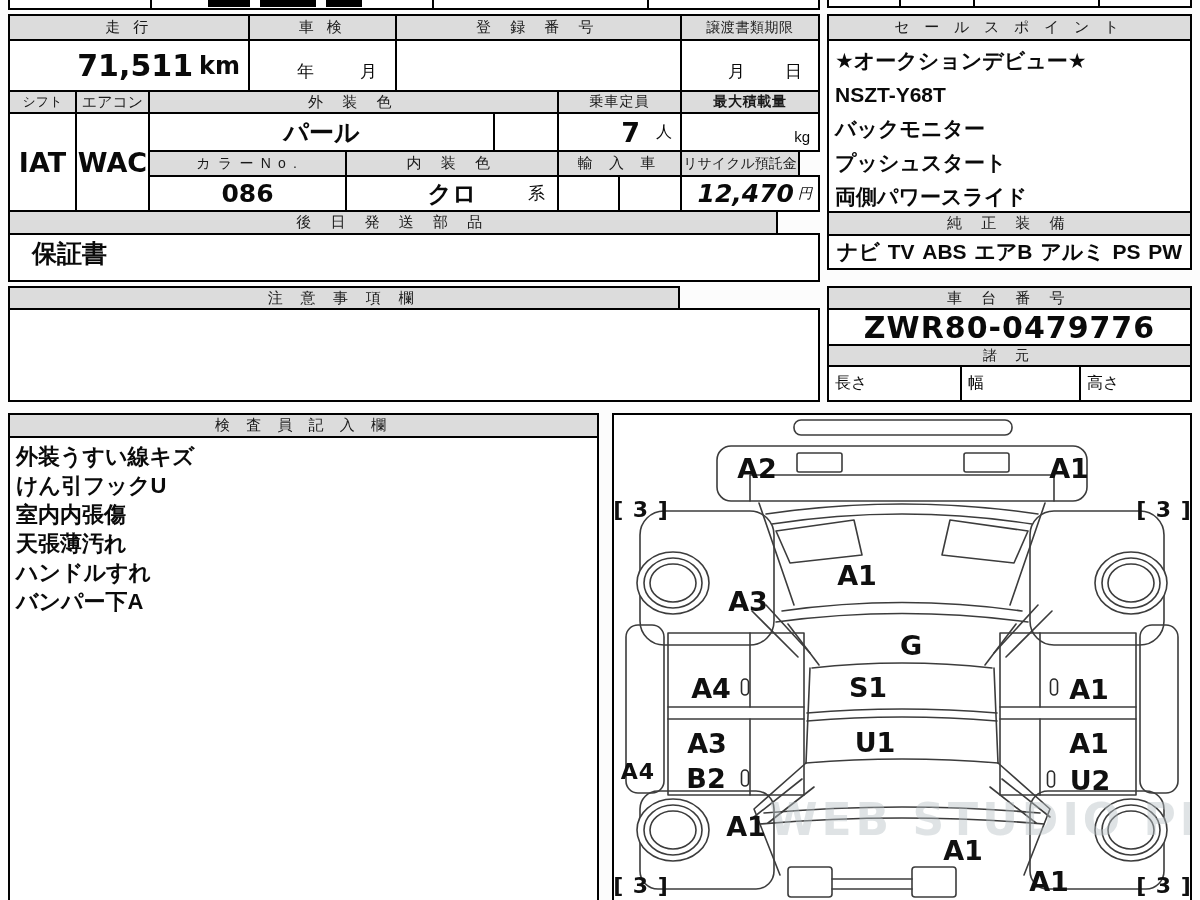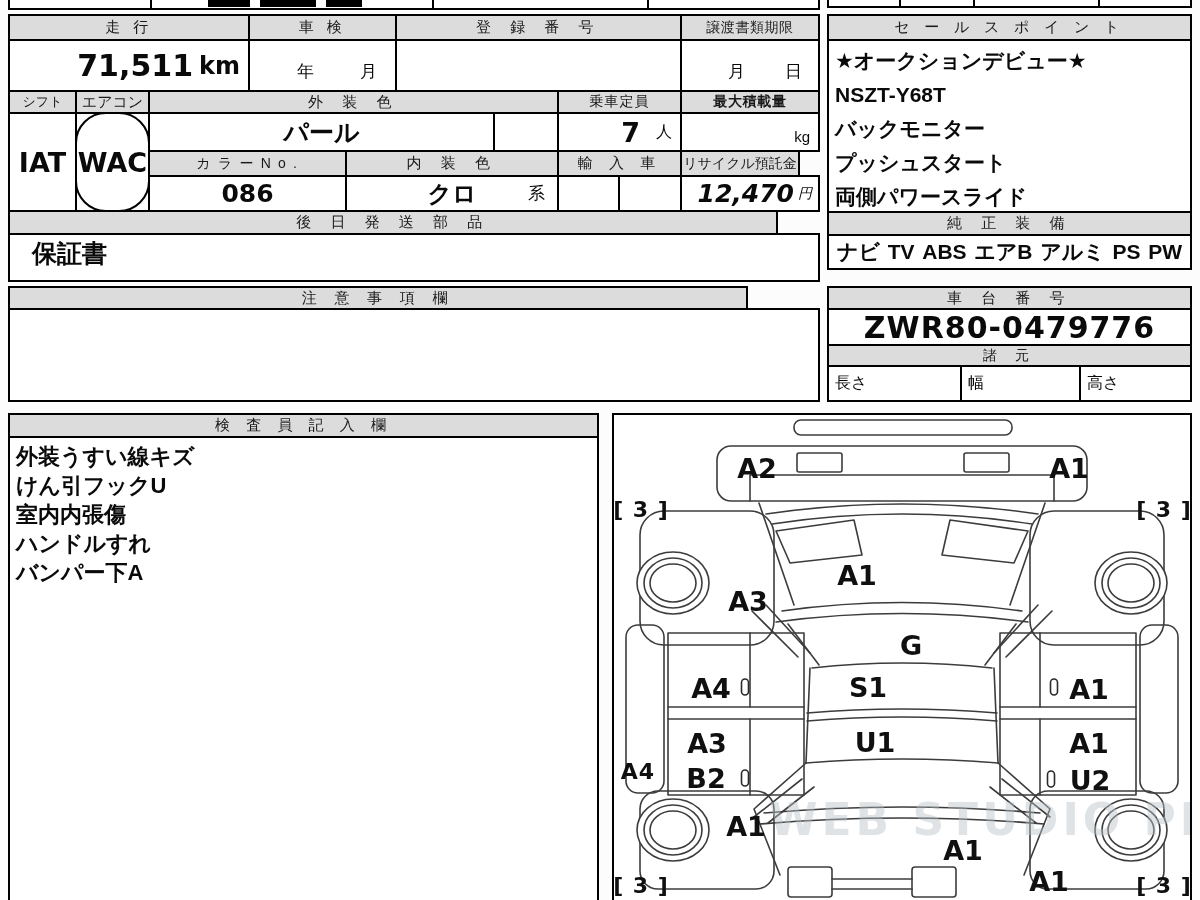--- a/index.html
+++ b/index.html
@@ -66,21 +66,21 @@
     <span>日</span>
   </div>
 
   <div class="cell hdr" style="left:8px;top:90px;width:69px;height:24px;font-size:13px;">シフト</div>
   <div class="cell hdr" style="left:75px;top:90px;width:75px;height:24px;font-size:15px;">エアコン</div>
   <div class="cell hdr" style="left:148px;top:90px;width:411px;height:24px;letter-spacing:.5em;">外 装 色</div>
   <div class="cell hdr" style="left:557px;top:90px;width:125px;height:24px;font-size:14px;letter-spacing:.08em;">乗車定員</div>
   <div class="cell hdr" style="left:680px;top:90px;width:140px;height:24px;font-size:14px;letter-spacing:.05em;font-weight:bold;">最大積載量</div>
 
   <div class="cell val bold" style="left:8px;top:112px;width:69px;height:100px;justify-content:center;font-size:27px;font-family:'DejaVu Sans',sans-serif;">IAT</div>
-  <div class="cell val bold" style="left:75px;top:112px;width:75px;height:100px;justify-content:center;font-size:27px;font-family:'DejaVu Sans',sans-serif;border-radius:31px;">WAC</div>
+  <div class="cell val bold" style="left:75px;top:112px;width:75px;height:100px;justify-content:center;font-size:27px;font-family:'DejaVu Sans',sans-serif;">WAC</div>
 
   <div class="cell val bold" style="left:148px;top:112px;width:347px;height:40px;justify-content:center;font-size:25px;">パール</div>
   <div class="cell" style="left:493px;top:112px;width:66px;height:40px;"></div>
   <div class="cell val" style="left:557px;top:112px;width:125px;height:40px;justify-content:flex-end;padding-right:8px;">
     <span class="bold" style="font-size:27px;font-family:'DejaVu Sans',sans-serif;">7</span>
     <span style="font-size:16px;margin-left:16px;">人</span>
   </div>
   <div class="cell val" style="left:680px;top:112px;width:140px;height:40px;justify-content:flex-end;align-items:flex-end;padding:0 8px 5px 0;text-align:right;">
     <span style="font-size:15px;">kg</span>
   </div>
@@ -98,21 +98,21 @@
   <div class="cell" style="left:557px;top:175px;width:63px;height:37px;"></div>
   <div class="cell" style="left:618px;top:175px;width:64px;height:37px;"></div>
   <div class="cell val" style="left:680px;top:175px;width:140px;height:37px;justify-content:flex-end;padding-right:6px;font-style:italic;">
     <span class="bold" style="font-size:25px;font-family:'DejaVu Sans',sans-serif;">12,470</span>
     <span style="font-size:14px;margin-left:4px;">円</span>
   </div>
 
   <div class="cell hdr" style="left:8px;top:210px;width:770px;height:25px;letter-spacing:.5em;">後 日 発 送 部 品</div>
   <div class="cell val bold" style="left:8px;top:233px;width:812px;height:49px;align-items:flex-start;padding:2px 22px;font-size:25px;">保証書</div>
 
-  <div class="cell hdr" style="left:8px;top:286px;width:740px;height:24px;letter-spacing:.45em;">注 意 事 項 欄</div>
+  <div class="cell hdr" style="left:8px;top:286px;width:672px;height:24px;letter-spacing:.45em;">注 意 事 項 欄</div>
   <div class="cell" style="left:8px;top:308px;width:812px;height:94px;"></div>
 
   <div class="cell hdr" style="left:827px;top:14px;width:365px;height:27px;letter-spacing:.35em;">セ ー ル ス ポ イ ン ト</div>
   <div class="cell" style="left:827px;top:39px;width:365px;height:174px;padding:3px 6px;">
 
   <div class="salesline">★オークションデビュー★</div>
       <div class="salesline">NSZT-Y68T</div>
       <div class="salesline">バックモニター</div>
       <div class="salesline">プッシュスタート</div>
       <div class="salesline">両側パワースライド</div>
@@ -136,20 +136,21 @@
   <div class="cell val" style="left:827px;top:365px;width:135px;height:37px;padding-left:6px;font-size:16px;">長さ</div>
   <div class="cell val" style="left:960px;top:365px;width:121px;height:37px;padding-left:6px;font-size:16px;">幅</div>
   <div class="cell val" style="left:1079px;top:365px;width:113px;height:37px;padding-left:6px;font-size:16px;">高さ</div>
 
   <div class="cell hdr" style="left:8px;top:413px;width:591px;height:25px;letter-spacing:.4em;">検 査 員 記 入 欄</div>
   <div class="cell" style="left:8px;top:436px;width:591px;height:466px;padding:4px 6px;">
 
   <div class="noteline">外装うすい線キズ</div>
       <div class="noteline">けん引フックU</div>
       <div class="noteline">室内内張傷</div>
+      <div class="noteline">天張薄汚れ</div>
       <div class="noteline">ハンドルすれ</div>
       <div class="noteline">バンパー下A</div>
     </div>
 
   <div class="cell" style="left:612px;top:413px;width:580px;height:489px;">
     <svg width="576" height="485" viewBox="0 0 576 485" xmlns="http://www.w3.org/2000/svg" style="display:block;">
 
       <rect class="car" x="180" y="5" width="218" height="15" rx="7"></rect>
 
       <rect class="car" x="103" y="31" width="370" height="55" rx="14"></rect>

